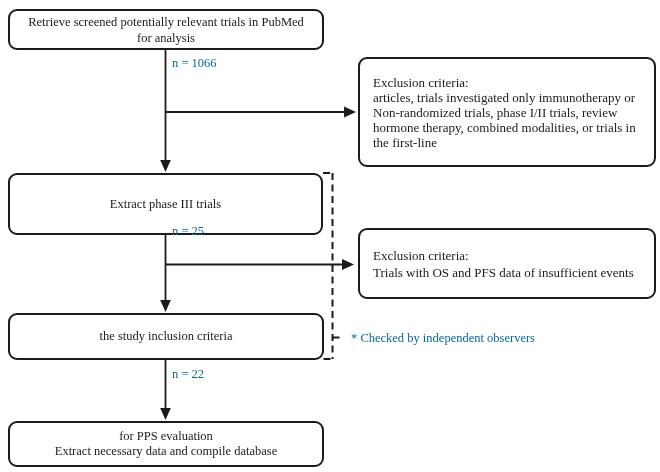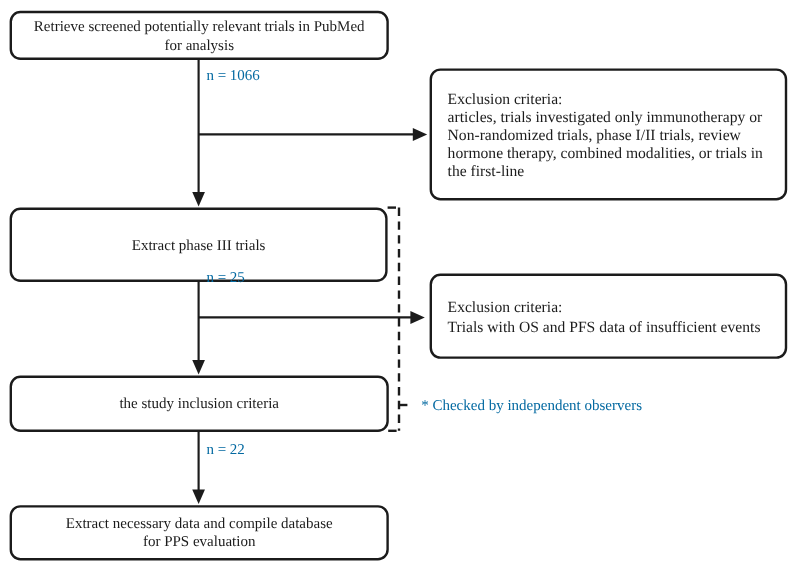--- a/index.html
+++ b/index.html
@@ -74,22 +74,22 @@
 
   <div class="node main center" style="left:8px;top:173px;width:315px;height:62px;">
     <div class="ln">Extract phase III trials</div>
   </div>
 
   <div class="node main b3 center" style="left:8px;top:313px;width:316px;height:47px;">
     <div class="ln">the study inclusion criteria</div>
   </div>
 
   <div class="node main b4 center" style="left:8px;top:421px;width:316px;height:46px;">
+    <div class="ln">for PPS evaluation</div>
     <div class="ln">Extract necessary data and compile database</div>
-    <div class="ln">for PPS evaluation</div>
   </div>
 
   <div class="node excl excl1 leftalign" style="left:358px;top:57px;width:298px;height:110px;">
     <div class="ln">Exclusion criteria:</div>
     <div class="ln">articles, trials investigated only immunotherapy or</div>
     <div class="ln">Non-randomized trials, phase I/II trials, review</div>
     <div class="ln">hormone therapy, combined modalities, or trials in</div>
     <div class="ln">the first-line</div>
   </div>
 

